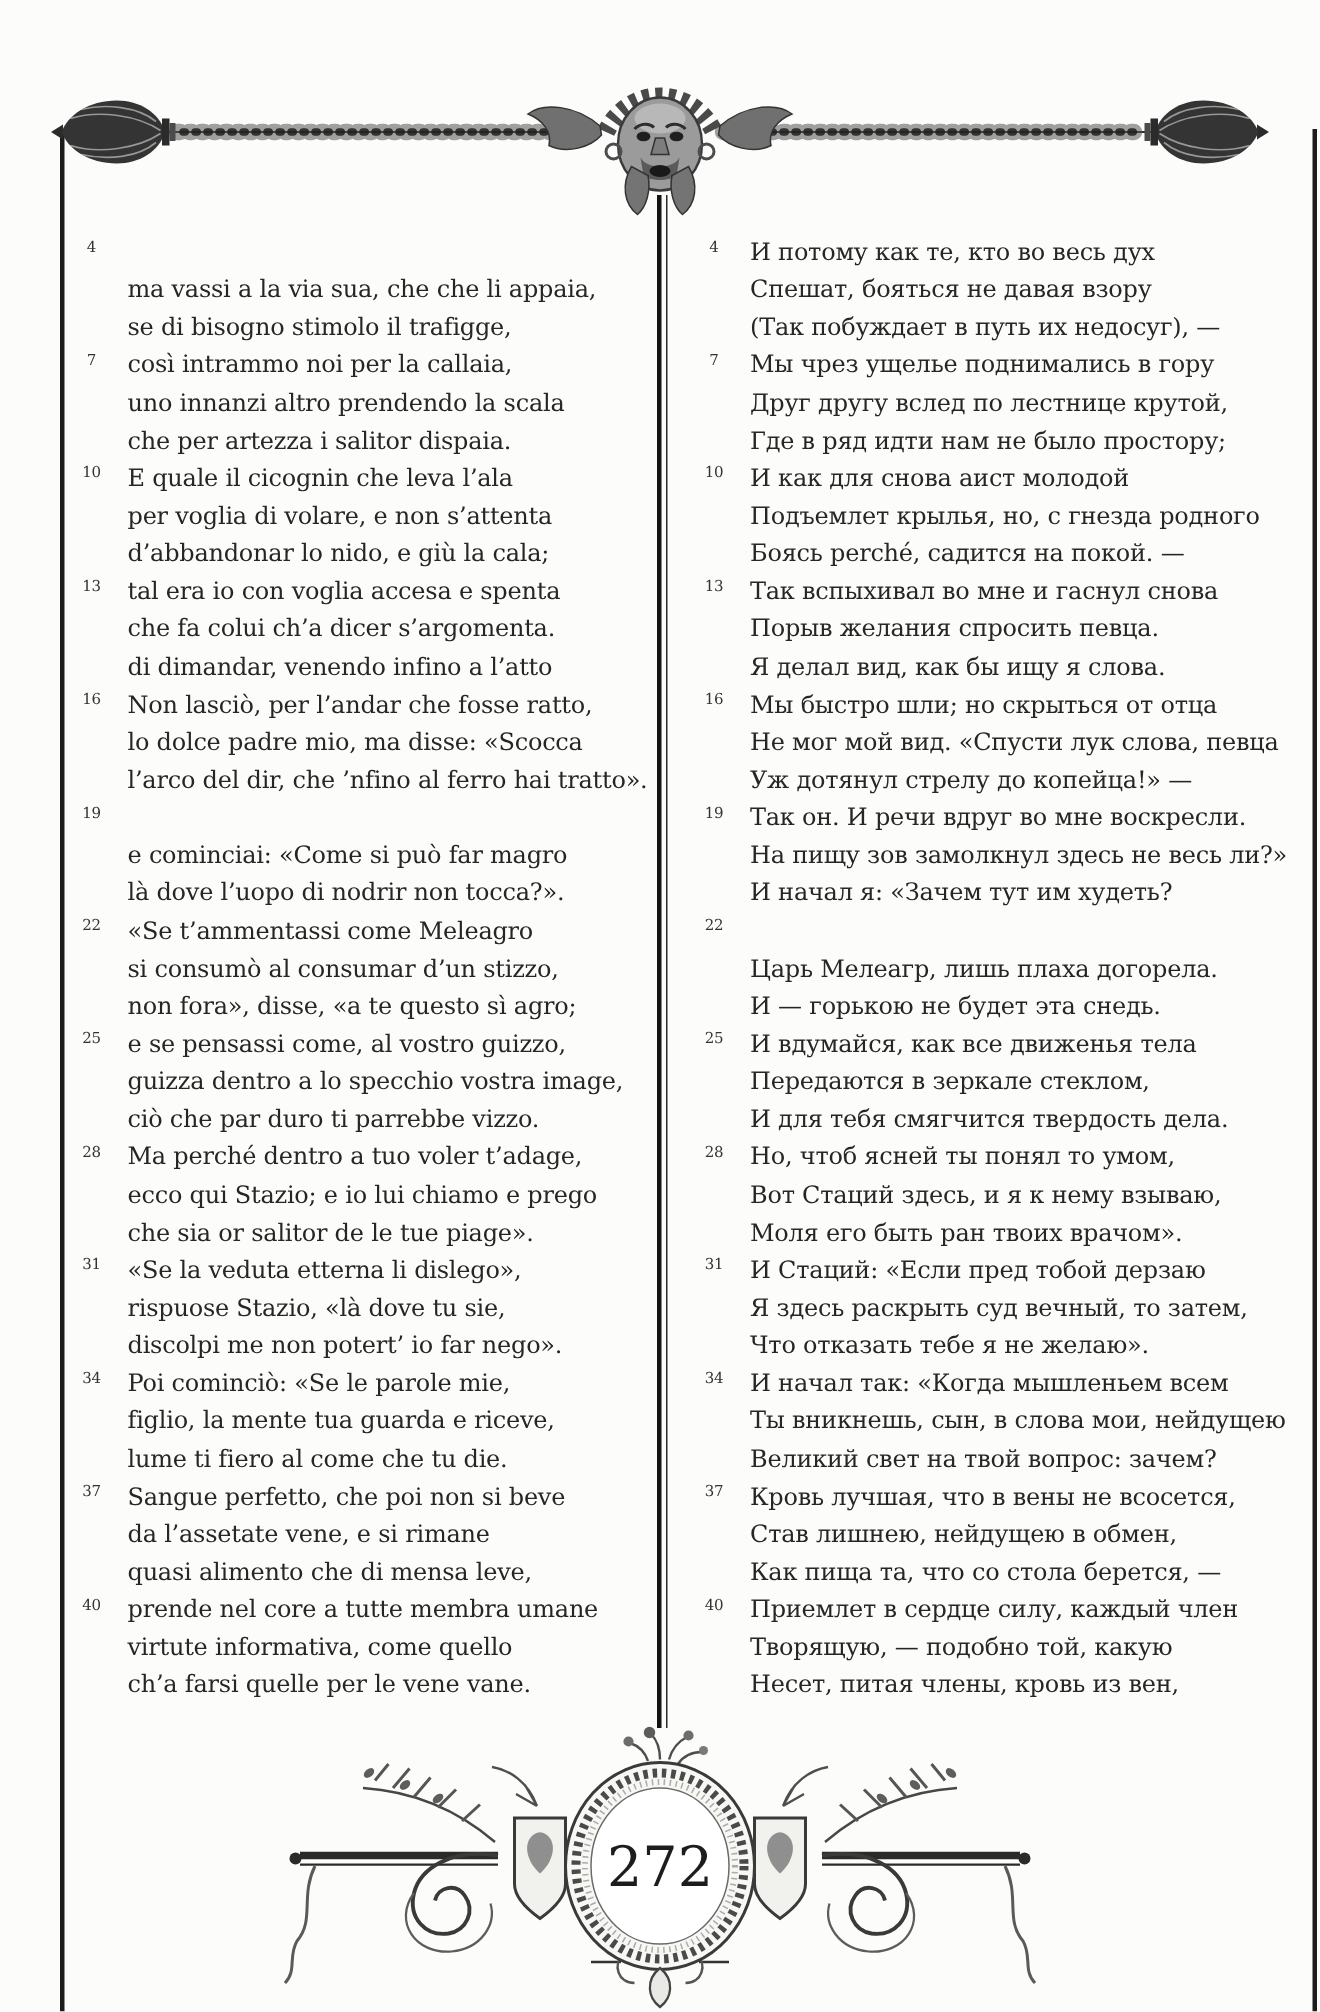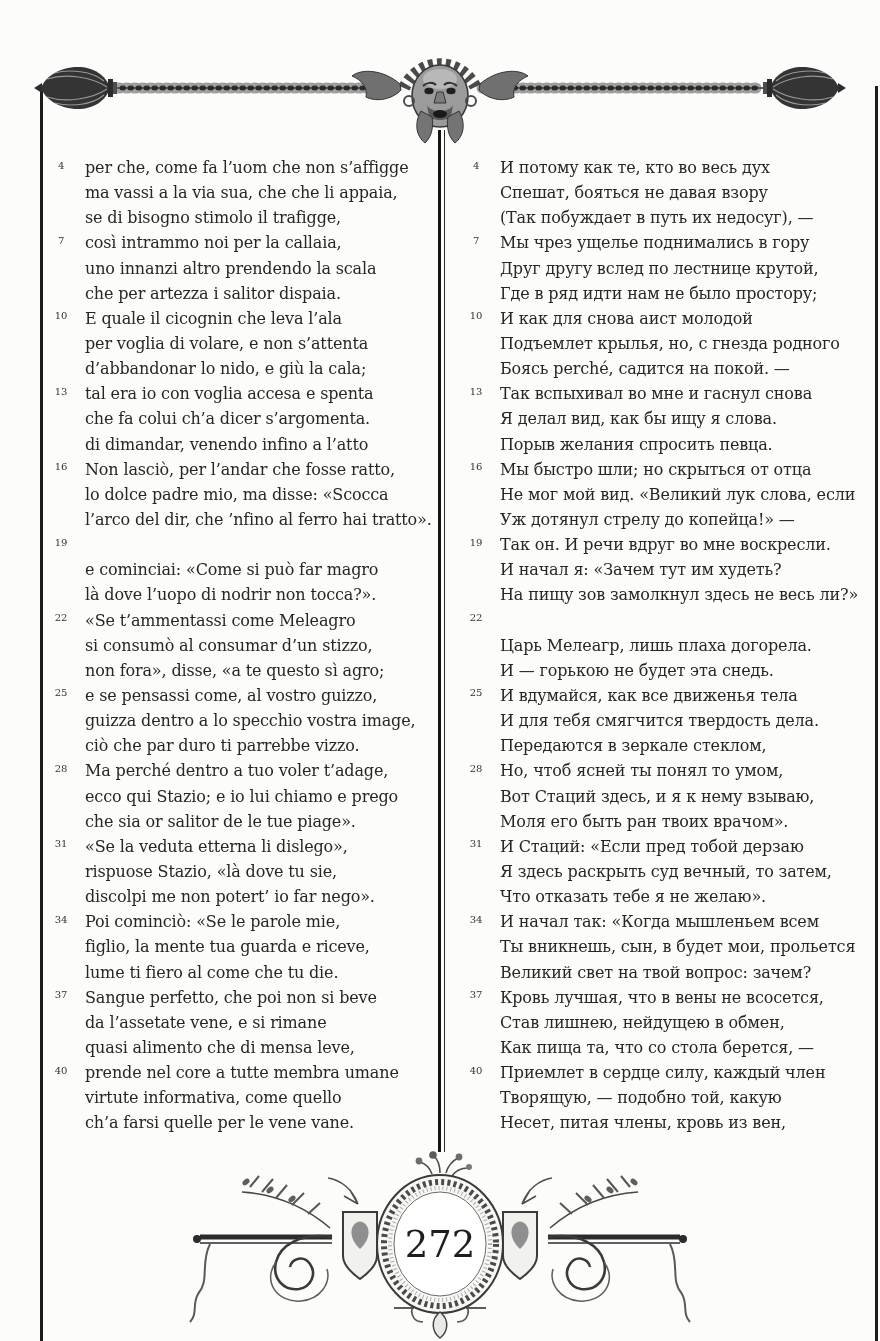--- a/index.html
+++ b/index.html
@@ -82,21 +82,21 @@
     <circle cx="409" cy="101" r="5" fill="none" stroke="#4d4d4d" stroke-width="2"></circle>
     <circle cx="471" cy="101" r="5" fill="none" stroke="#4d4d4d" stroke-width="2"></circle>
   </g>
 </svg>
 
 <div class="divider-thick"></div>
 <div class="divider-thin"></div>
 
 <div class="col left">
     <div class="verses">
-      <div class="verse-line"><span class="verse-num">4</span><span>per che, come fa l’uom che non s’affigge</span></div>
+      <div class="verse-line"><span class="verse-num">4</span></div>
       <div class="verse-line"><span>ma vassi a la via sua, che che li appaia,</span></div>
       <div class="verse-line"><span>se di bisogno stimolo il trafigge,</span></div>
       <div class="verse-line"><span class="verse-num">7</span><span>così intrammo noi per la callaia,</span></div>
       <div class="verse-line"><span>uno innanzi altro prendendo la scala</span></div>
       <div class="verse-line"><span>che per artezza i salitor dispaia.</span></div>
       <div class="verse-line"><span class="verse-num">10</span><span>E quale il cicognin che leva l’ala</span></div>
       <div class="verse-line"><span>per voglia di volare, e non s’attenta</span></div>
       <div class="verse-line"><span>d’abbandonar lo nido, e giù la cala;</span></div>
       <div class="verse-line"><span class="verse-num">13</span><span>tal era io con voglia accesa e spenta</span></div>
       <div class="verse-line"><span>che fa colui ch’a dicer s’argomenta.</span></div>
@@ -135,42 +135,42 @@
       <div class="verse-line"><span class="verse-num">4</span><span>И потому как те, кто во весь дух</span></div>
       <div class="verse-line"><span>Спешат, бояться не давая взору</span></div>
       <div class="verse-line"><span>(Так побуждает в путь их недосуг), —</span></div>
       <div class="verse-line"><span class="verse-num">7</span><span>Мы чрез ущелье поднимались в гору</span></div>
       <div class="verse-line"><span>Друг другу вслед по лестнице крутой,</span></div>
       <div class="verse-line"><span>Где в ряд идти нам не было простору;</span></div>
       <div class="verse-line"><span class="verse-num">10</span><span>И как для снова аист молодой</span></div>
       <div class="verse-line"><span>Подъемлет крылья, но, с гнезда родного</span></div>
       <div class="verse-line"><span>Боясь perché, садится на покой. —</span></div>
       <div class="verse-line"><span class="verse-num">13</span><span>Так вспыхивал во мне и гаснул снова</span></div>
+      <div class="verse-line"><span>Порыв желания спросить певца.</span></div>
       <div class="verse-line"><span>Я делал вид, как бы ищу я слова.</span></div>
-      <div class="verse-line"><span>Порыв желания спросить певца.</span></div>
       <div class="verse-line"><span class="verse-num">16</span><span>Мы быстро шли; но скрыться от отца</span></div>
-      <div class="verse-line"><span>Не мог мой вид. «Великий лук слова, если</span></div>
+      <div class="verse-line"><span>Не мог мой вид. «Спусти лук слова, певца</span></div>
       <div class="verse-line"><span>Уж дотянул стрелу до копейца!» —</span></div>
       <div class="verse-line"><span class="verse-num">19</span><span>Так он. И речи вдруг во мне воскресли.</span></div>
+      <div class="verse-line"><span>На пищу зов замолкнул здесь не весь ли?»</span></div>
       <div class="verse-line"><span>И начал я: «Зачем тут им худеть?</span></div>
-      <div class="verse-line"><span>На пищу зов замолкнул здесь не весь ли?»</span></div>
       <div class="verse-line"><span class="verse-num">22</span></div>
       <div class="verse-line"><span>Царь Мелеагр, лишь плаха догорела.</span></div>
       <div class="verse-line"><span>И — горькою не будет эта снедь.</span></div>
       <div class="verse-line"><span class="verse-num">25</span><span>И вдумайся, как все движенья тела</span></div>
+      <div class="verse-line"><span>Передаются в зеркале стеклом,</span></div>
       <div class="verse-line"><span>И для тебя смягчится твердость дела.</span></div>
-      <div class="verse-line"><span>Передаются в зеркале стеклом,</span></div>
       <div class="verse-line"><span class="verse-num">28</span><span>Но, чтоб ясней ты понял то умом,</span></div>
       <div class="verse-line"><span>Вот Стаций здесь, и я к нему взываю,</span></div>
       <div class="verse-line"><span>Моля его быть ран твоих врачом».</span></div>
       <div class="verse-line"><span class="verse-num">31</span><span>И Стаций: «Если пред тобой дерзаю</span></div>
       <div class="verse-line"><span>Я здесь раскрыть суд вечный, то затем,</span></div>
       <div class="verse-line"><span>Что отказать тебе я не желаю».</span></div>
       <div class="verse-line"><span class="verse-num">34</span><span>И начал так: «Когда мышленьем всем</span></div>
-      <div class="verse-line"><span>Ты вникнешь, сын, в будет мои, прольется</span></div>
+      <div class="verse-line"><span>Ты вникнешь, сын, в слова мои, нейдущею</span></div>
       <div class="verse-line"><span>Великий свет на твой вопрос: зачем?</span></div>
       <div class="verse-line"><span class="verse-num">37</span><span>Кровь лучшая, что в вены не всосется,</span></div>
       <div class="verse-line"><span>Став лишнею, нейдущею в обмен,</span></div>
       <div class="verse-line"><span>Как пища та, что со стола берется, —</span></div>
       <div class="verse-line"><span class="verse-num">40</span><span>Приемлет в сердце силу, каждый член</span></div>
       <div class="verse-line"><span>Творящую, — подобно той, какую</span></div>
       <div class="verse-line"><span>Несет, питая члены, кровь из вен,</span></div>
     </div>
   </div>
 

